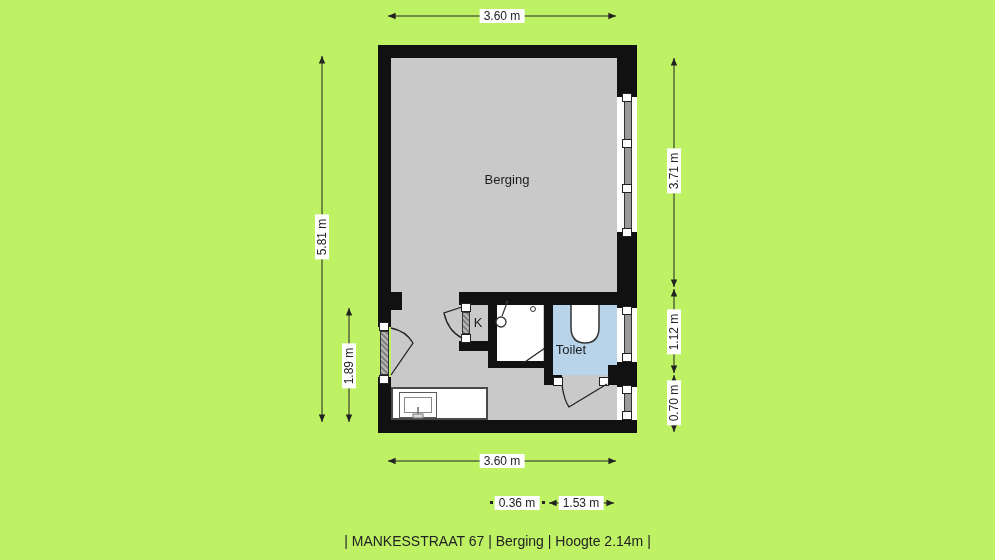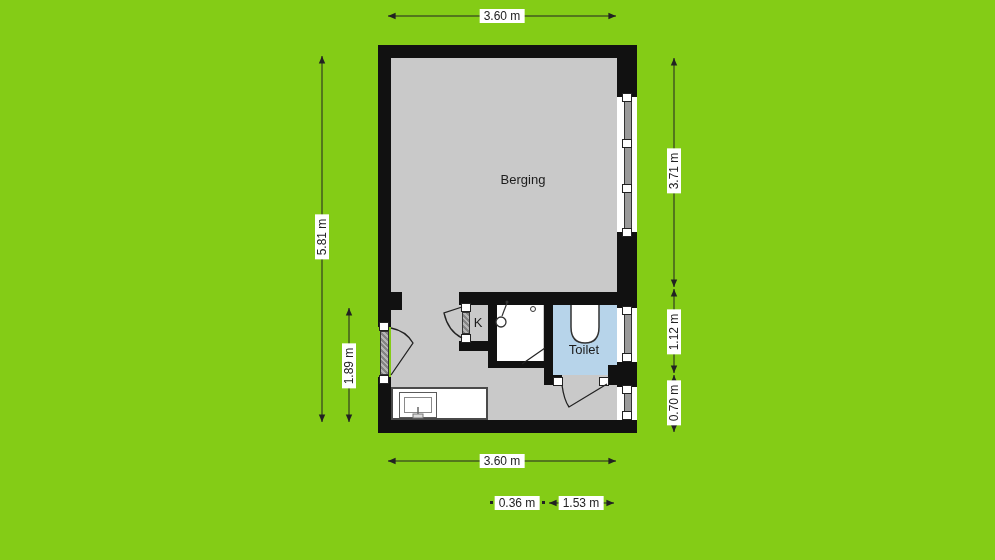--- a/index.html
+++ b/index.html
@@ -1,17 +1,17 @@
 <!DOCTYPE html>
 <html><head>
 <meta charset="utf-8">
 <style>
   html,body { margin:0; padding:0; background:#ffffff; }
   #stage {
-    position:relative; width:995px; height:560px; background:#84cc16;
+    position:relative; width:995px; height:560px; background:#bef264;
     font-family:"Liberation Sans", sans-serif; overflow:hidden;
   }
   .wall { position:absolute; background:#111111; }
   .floor{ position:absolute; }
   .gap  { position:absolute; background:#ffffff; }
   .band { position:absolute; width:8px; background:#9a9a9a; border:1px solid #333; box-sizing:border-box; }
   .jamb { position:absolute; width:10px; height:9px; background:#ffffff; border:1px solid #222; box-sizing:border-box; }
   .leaf { position:absolute; background:repeating-linear-gradient(45deg,#848484 0 2px,#b5b5b5 2px 4px); border:1px solid #333; box-sizing:border-box; }
   .counter { position:absolute; background:#ffffff; border:2px solid #4a4a4a; box-sizing:border-box; }
   .sink-outer { position:absolute; background:#ffffff; border:1px solid #5a5a5a; box-sizing:border-box; }
@@ -128,18 +128,19 @@
   <span class="dim-label" style="left:502px;top:16px;">3.60 m</span>
   <span class="dim-label vert" style="left:322px;top:237px;">5.81 m</span>
   <span class="dim-label vert" style="left:349px;top:366px;">1.89 m</span>
   <span class="dim-label vert" style="left:674px;top:171px;">3.71 m</span>
   <span class="dim-label vert" style="left:674px;top:332px;">1.12 m</span>
   <span class="dim-label vert" style="left:674px;top:403px;">0.70 m</span>
   <span class="dim-label" style="left:502px;top:461px;">3.60 m</span>
   <span class="dim-label" style="left:517px;top:503px;">0.36 m</span>
   <span class="dim-label" style="left:581px;top:503px;">1.53 m</span>
 
-  <span class="room-label" style="left:507px;top:179px;margin-left:16px;">Berging</span>
-  <span class="room-label" style="left:584px;top:349px;">Toilet</span>
+  <span class="room-label" style="left:507px;top:179px;">Berging</span>
+  <span class="room-label" style="left:571px;top:349px;">Toilet</span>
   <span class="room-label" style="left:478px;top:322px;">K</span>
 
+  <div class="footer-caption" style="top:533px;">| MANKESSTRAAT 67 | Berging | Hoogte 2.14m |</div>
 
 </div>
 
 </body></html>

